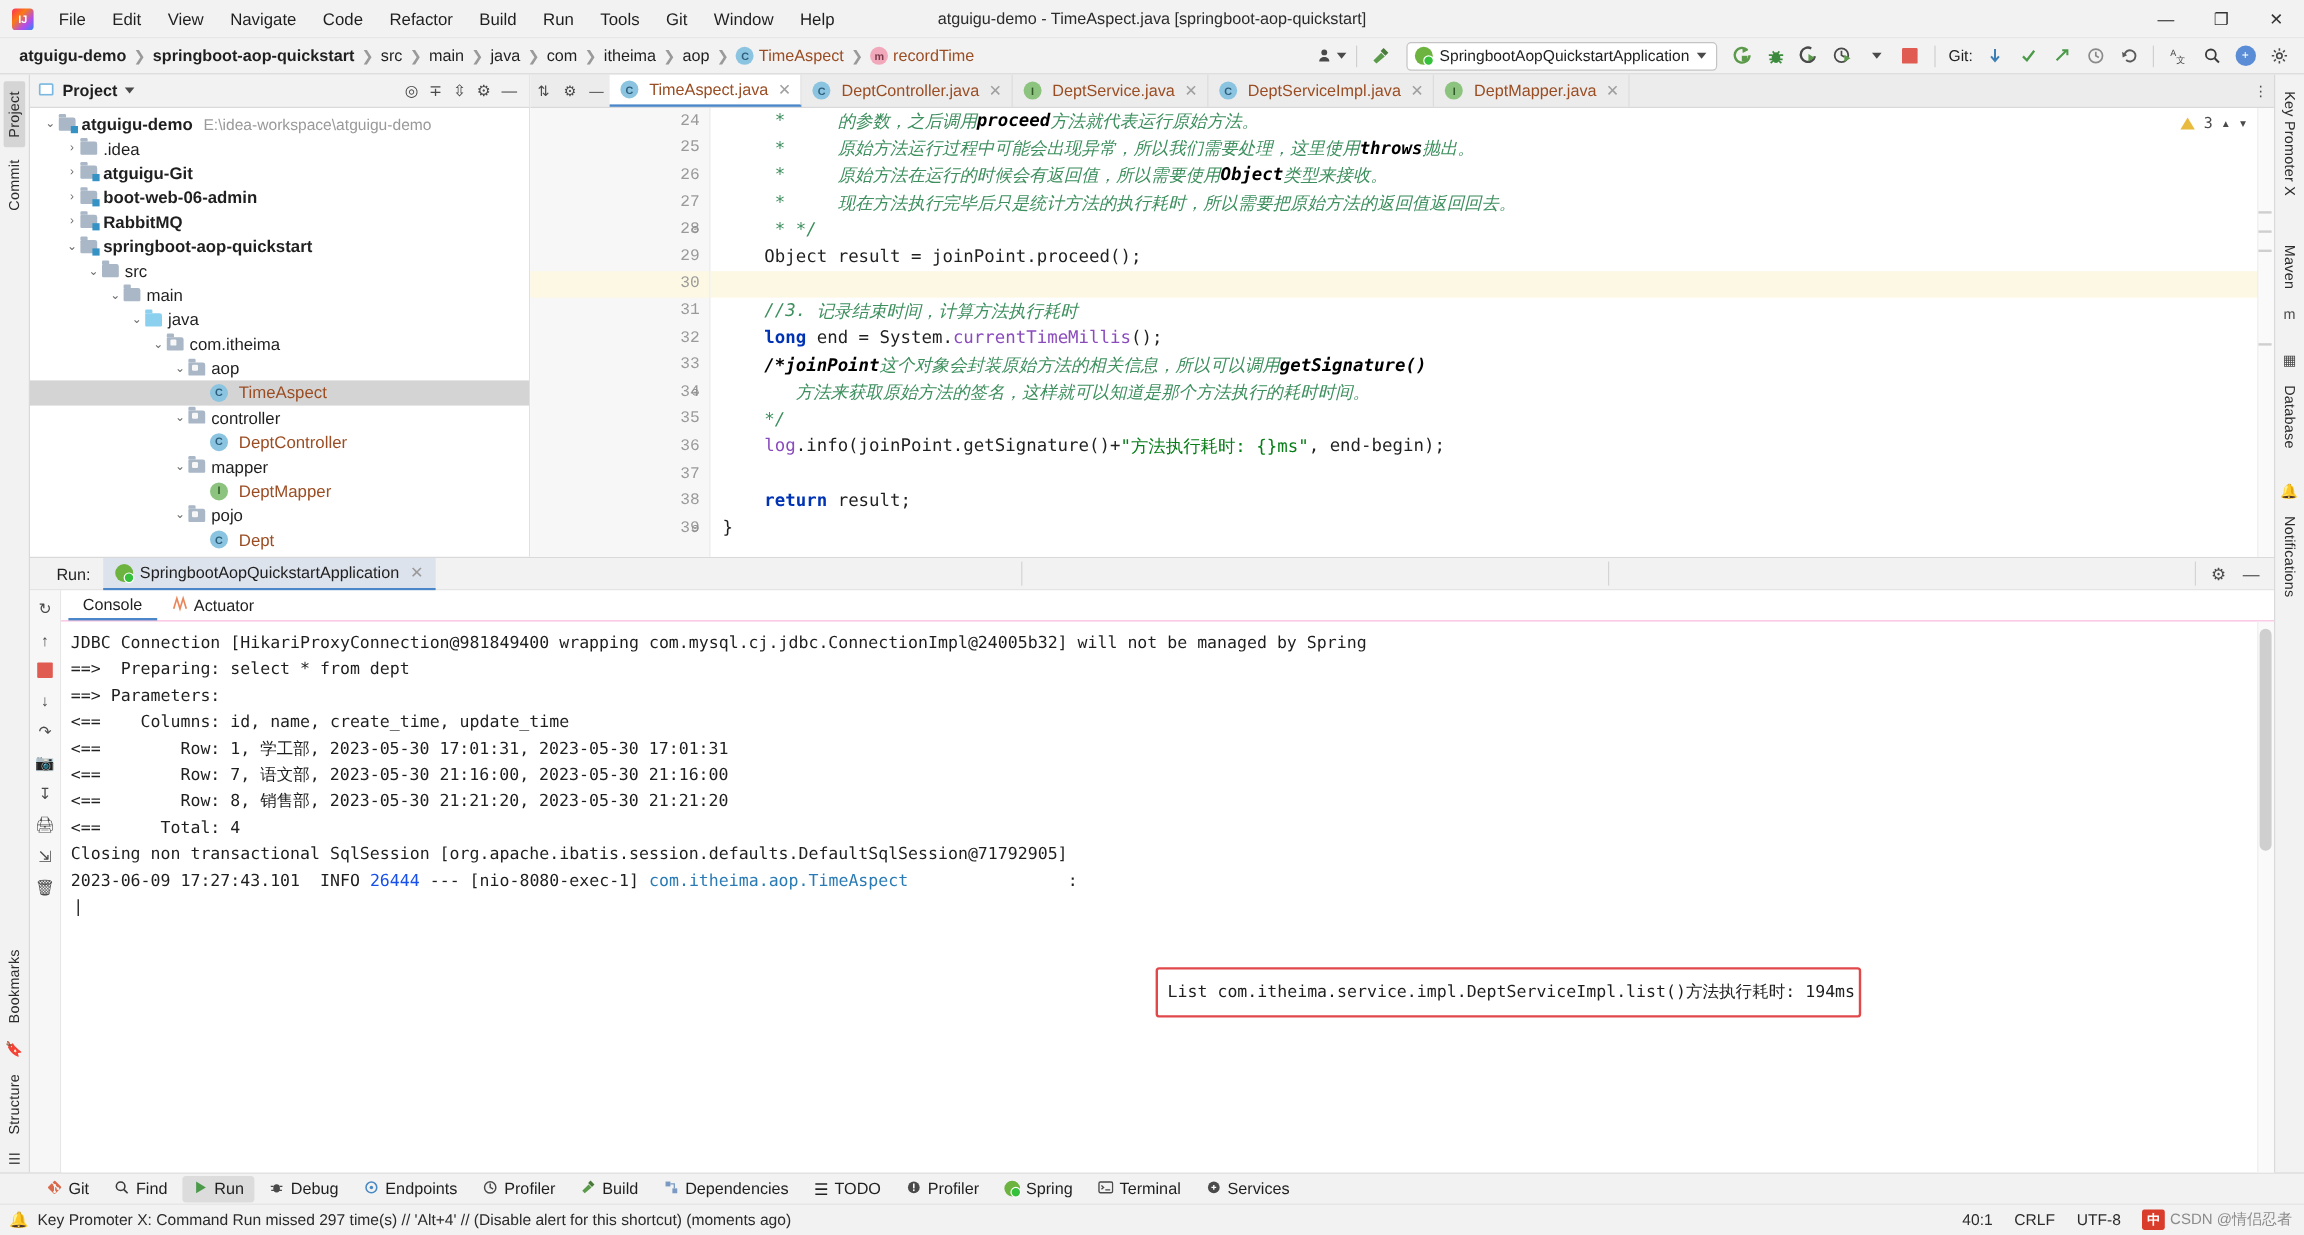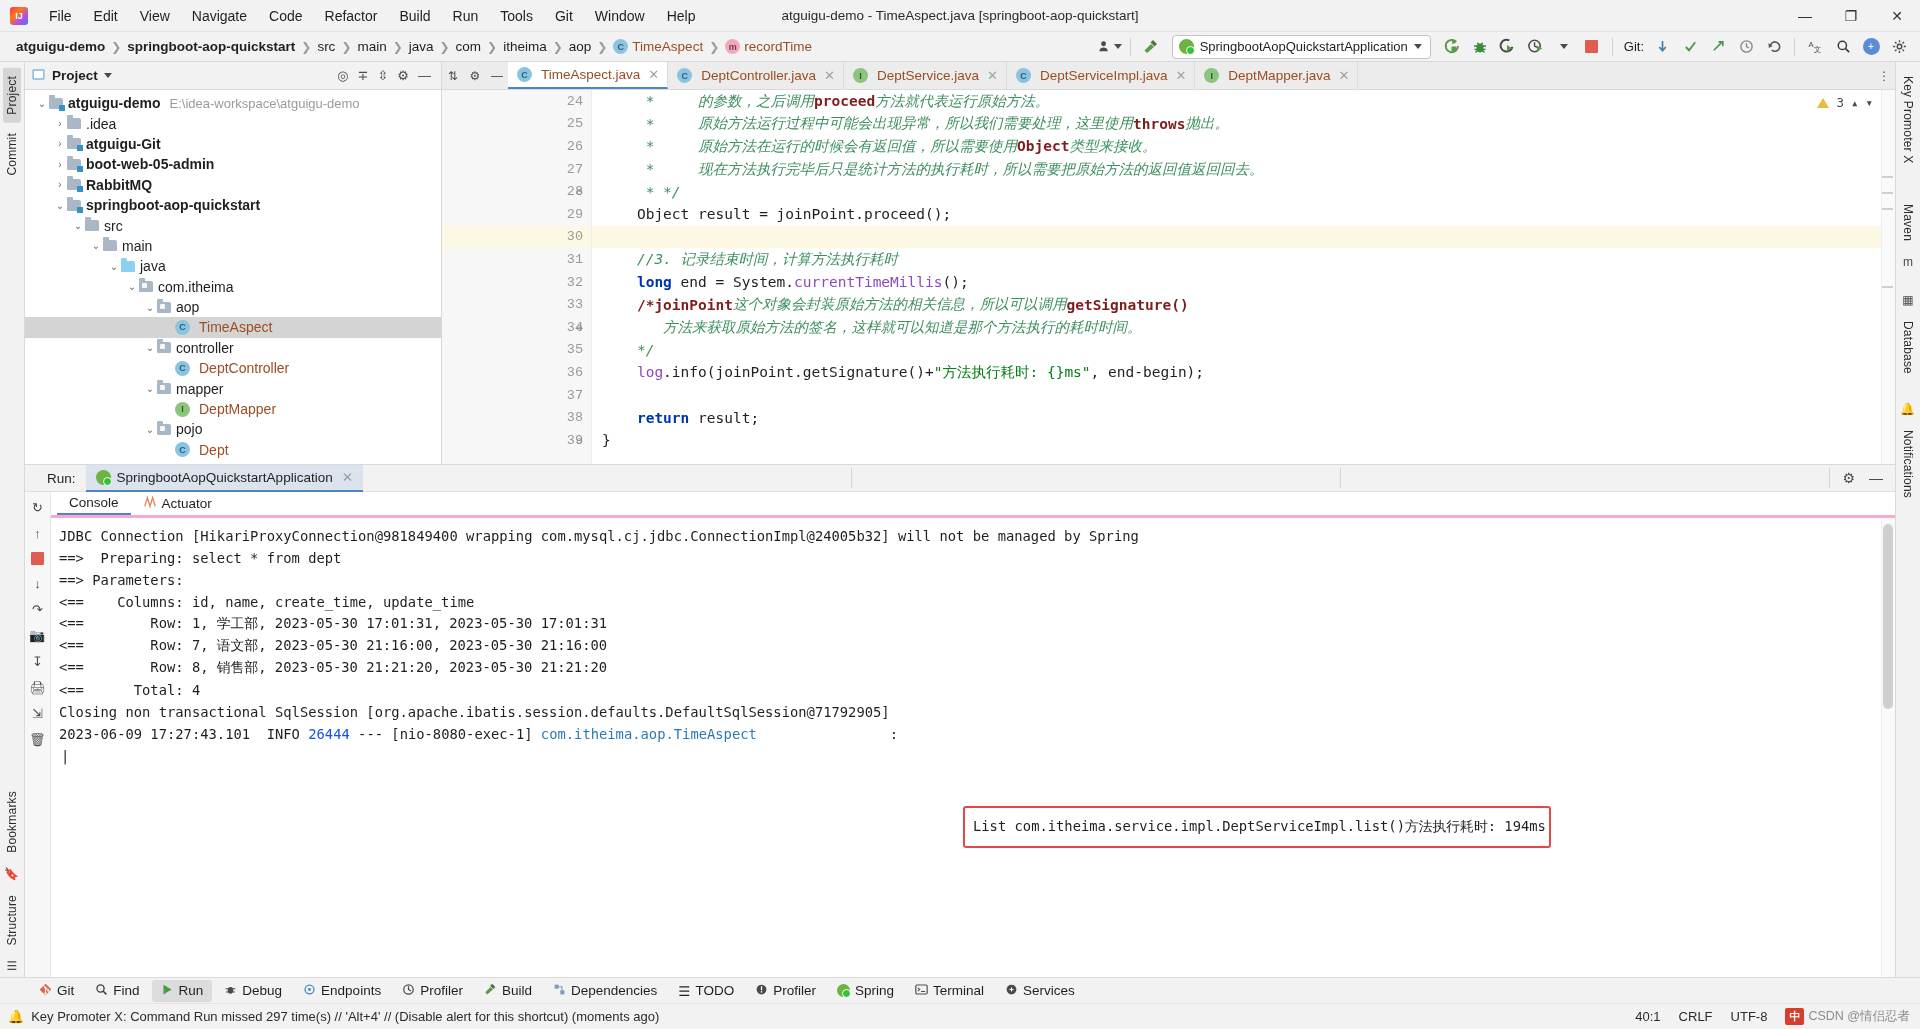--- a/index.html
+++ b/index.html
@@ -186,21 +186,21 @@
   }
   .code {
     flex: 1; position: relative; overflow: hidden;
     font-family: "DejaVu Sans Mono", monospace; font-size: 14.5px;
     padding-left: 10px;
   }
   .cline { height: 22.6px; display: flex; align-items: center; white-space: pre; }
   .cline.hl { background: #fdf8e3; margin-left:-10px; padding-left:10px; }
   .kw { color: #0033b3; font-weight: bold; }
   .cm { color: #3d8f5e; font-style: italic; }
-  .cm-b { color: #7f1d1d; font-weight: bold; }
+  .cm-b { color: #000000; font-weight: bold; font-style: italic; }
   .str { color: #067d17; }
   .fld { color: #8a4bbd; }
   .plain { color: #1f1f1f; }
   .scrollmark { position: absolute; right: 0; top: 0; width: 14px; height: 100%; background: #fafafa; border-left: 1px solid #eee;}
   .mk { position: absolute; right: 2px; width: 11px; height: 2px; }
   .inspect {
     position: absolute; right: 22px; top: 5px; display: flex; align-items: center; gap: 7px;
     font-size: 12.5px; color: #4a4a4a;
   }
   .warn-tri { width: 0; height:0; border-left: 6px solid transparent; border-right: 6px solid transparent; border-bottom: 10px solid #e8bb3e; }
@@ -222,21 +222,21 @@
   .split-seg { flex: 1; border-right: 1px solid #d4d4d4; height: 20px; }
   .run-hicons { display: flex; align-items: center; gap: 14px; padding: 0 12px; color: #4a4a4a; font-size: 14px; }
 
   .run-body { flex: 1; display: flex; min-height: 0; }
   .run-lstrip {
     width: 26px; min-width: 26px; background: #f7f7f7; border-right: 1px solid #e6e6e6;
     display: flex; flex-direction: column; align-items: center; gap: 11px; padding-top: 8px;
     color: #4a4a4a; font-size: 13px;
   }
   .run-content { flex: 1; display: flex; flex-direction: column; min-width: 0; }
-  .subtabs { height: 26px; min-height: 26px; display: flex; align-items: stretch; background: #fff; border-bottom: 3px solid #f9a8d4; padding-left: 6px;}
+  .subtabs { height: 26px; min-height: 26px; display: flex; align-items: stretch; background: #fff; border-bottom: 1px solid #f9a8d4; padding-left: 6px;}
   .subtab { display: flex; align-items: center; gap: 5px; padding: 0 12px; font-size: 13.5px; cursor: default; }
   .subtab.active { border-bottom: 2px solid #4a86c8; font-weight: normal; }
   .console {
     flex: 1; min-height: 0; position: relative; overflow: hidden;
     font-family: "DejaVu Sans Mono", monospace; font-size: 13.8px;
     padding: 7px 0 0 8px; background: #fff; color: #1f1f1f;
   }
   .conline { height: 22px; white-space: pre; display: flex; align-items: center; }
   .c-num { color: #1750eb; }
   .c-cyan { color: #2a7bb5; }
@@ -476,21 +476,21 @@
 
             <div class="trow" style="padding-left:28px">
               <span class="chev">›</span>
               <span class="folder-ico mod"></span>
               <span class="tlabel b">atguigu-Git</span>
             </div>
 
             <div class="trow" style="padding-left:28px">
               <span class="chev">›</span>
               <span class="folder-ico mod"></span>
-              <span class="tlabel b">boot-web-05-admin</span>
+              <span class="tlabel b">boot-web-06-admin</span>
             </div>
 
             <div class="trow" style="padding-left:28px">
               <span class="chev">›</span>
               <span class="folder-ico mod"></span>
               <span class="tlabel b">RabbitMQ</span>
             </div>
 
             <div class="trow" style="padding-left:28px">
               <span class="chev">⌄</span>

